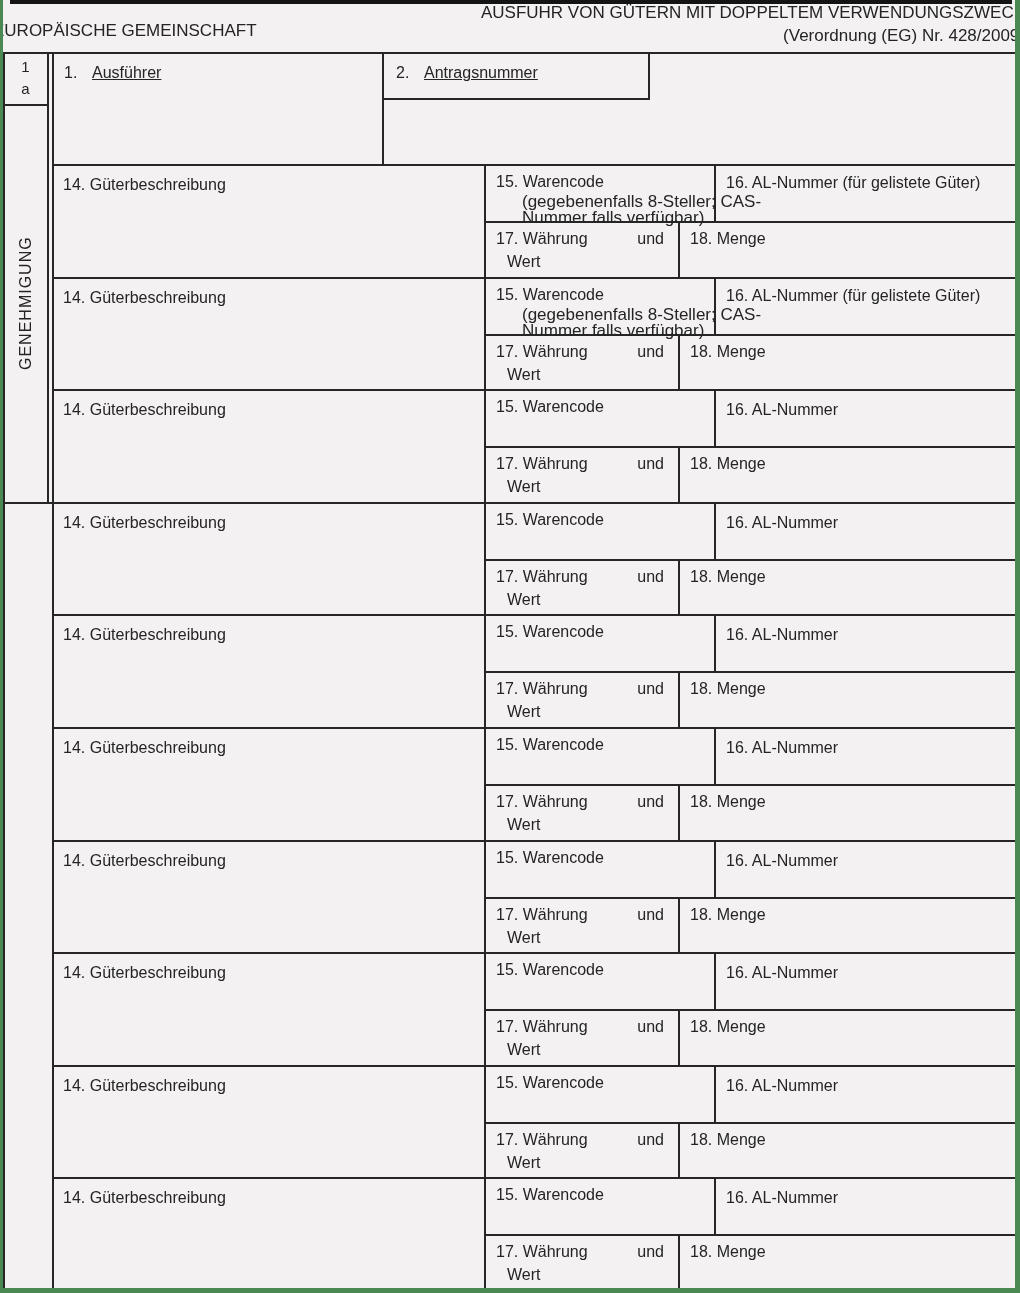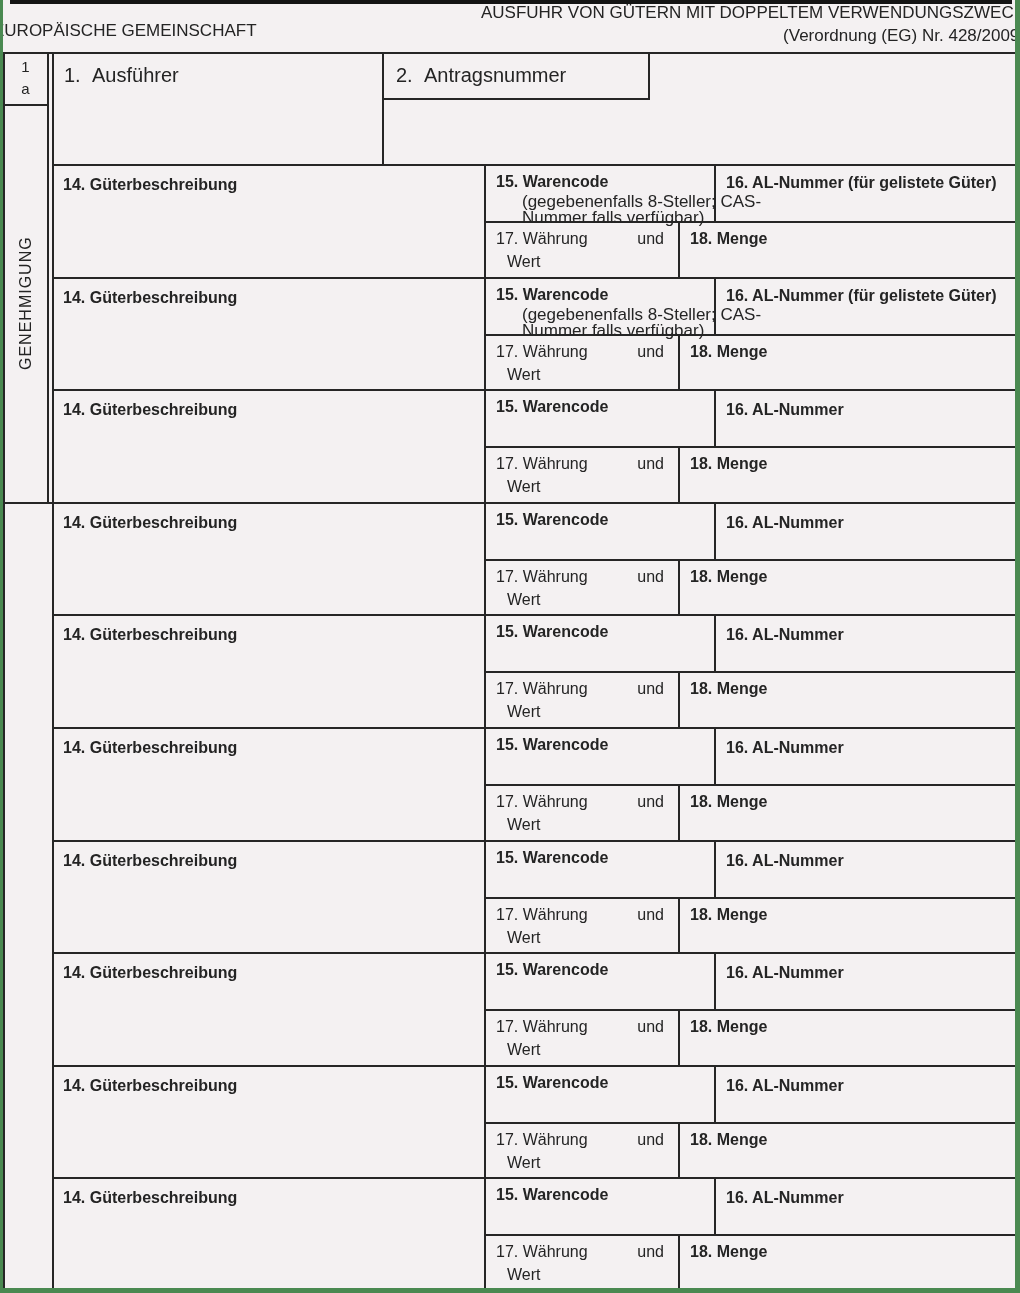--- a/index.html
+++ b/index.html
@@ -25,23 +25,23 @@
   .h-left{left:-7px;top:21px;font-size:17px;}
   .h-r1{right:-5px;top:3px;font-size:17px;}
   .h-r2{right:-5px;top:26px;font-size:17px;}
   .cell-1a{left:3px;top:56px;width:45px;text-align:center;font-size:15px;line-height:22px;}
   .vertlabel{
     position:absolute;left:3px;top:104px;width:45px;height:398px;
     display:flex;align-items:center;justify-content:center;
     writing-mode:vertical-rl;transform:rotate(180deg);
     font-size:16px;letter-spacing:1px;
   }
-  .fieldlbl{font-size:20px;}
+  .fieldlbl{font-size:16px;text-decoration:underline;}
   .fieldlbl .no{display:inline-block;width:28px;}
-  .lbl{position:absolute;font-size:16px;white-space:nowrap;font-weight:bold;}
+  .lbl{position:absolute;font-size:16px;white-space:nowrap;}
   .note{position:absolute;font-size:17px;line-height:16px;white-space:nowrap;}
   .cur{position:absolute;font-size:16px;width:168px;}
   .cur .row1{display:flex;justify-content:space-between;}
   .cur .row2{margin-left:11px;margin-top:5px;}
 </style>
 </head>
 <body>
 
 <div class="page">
 

